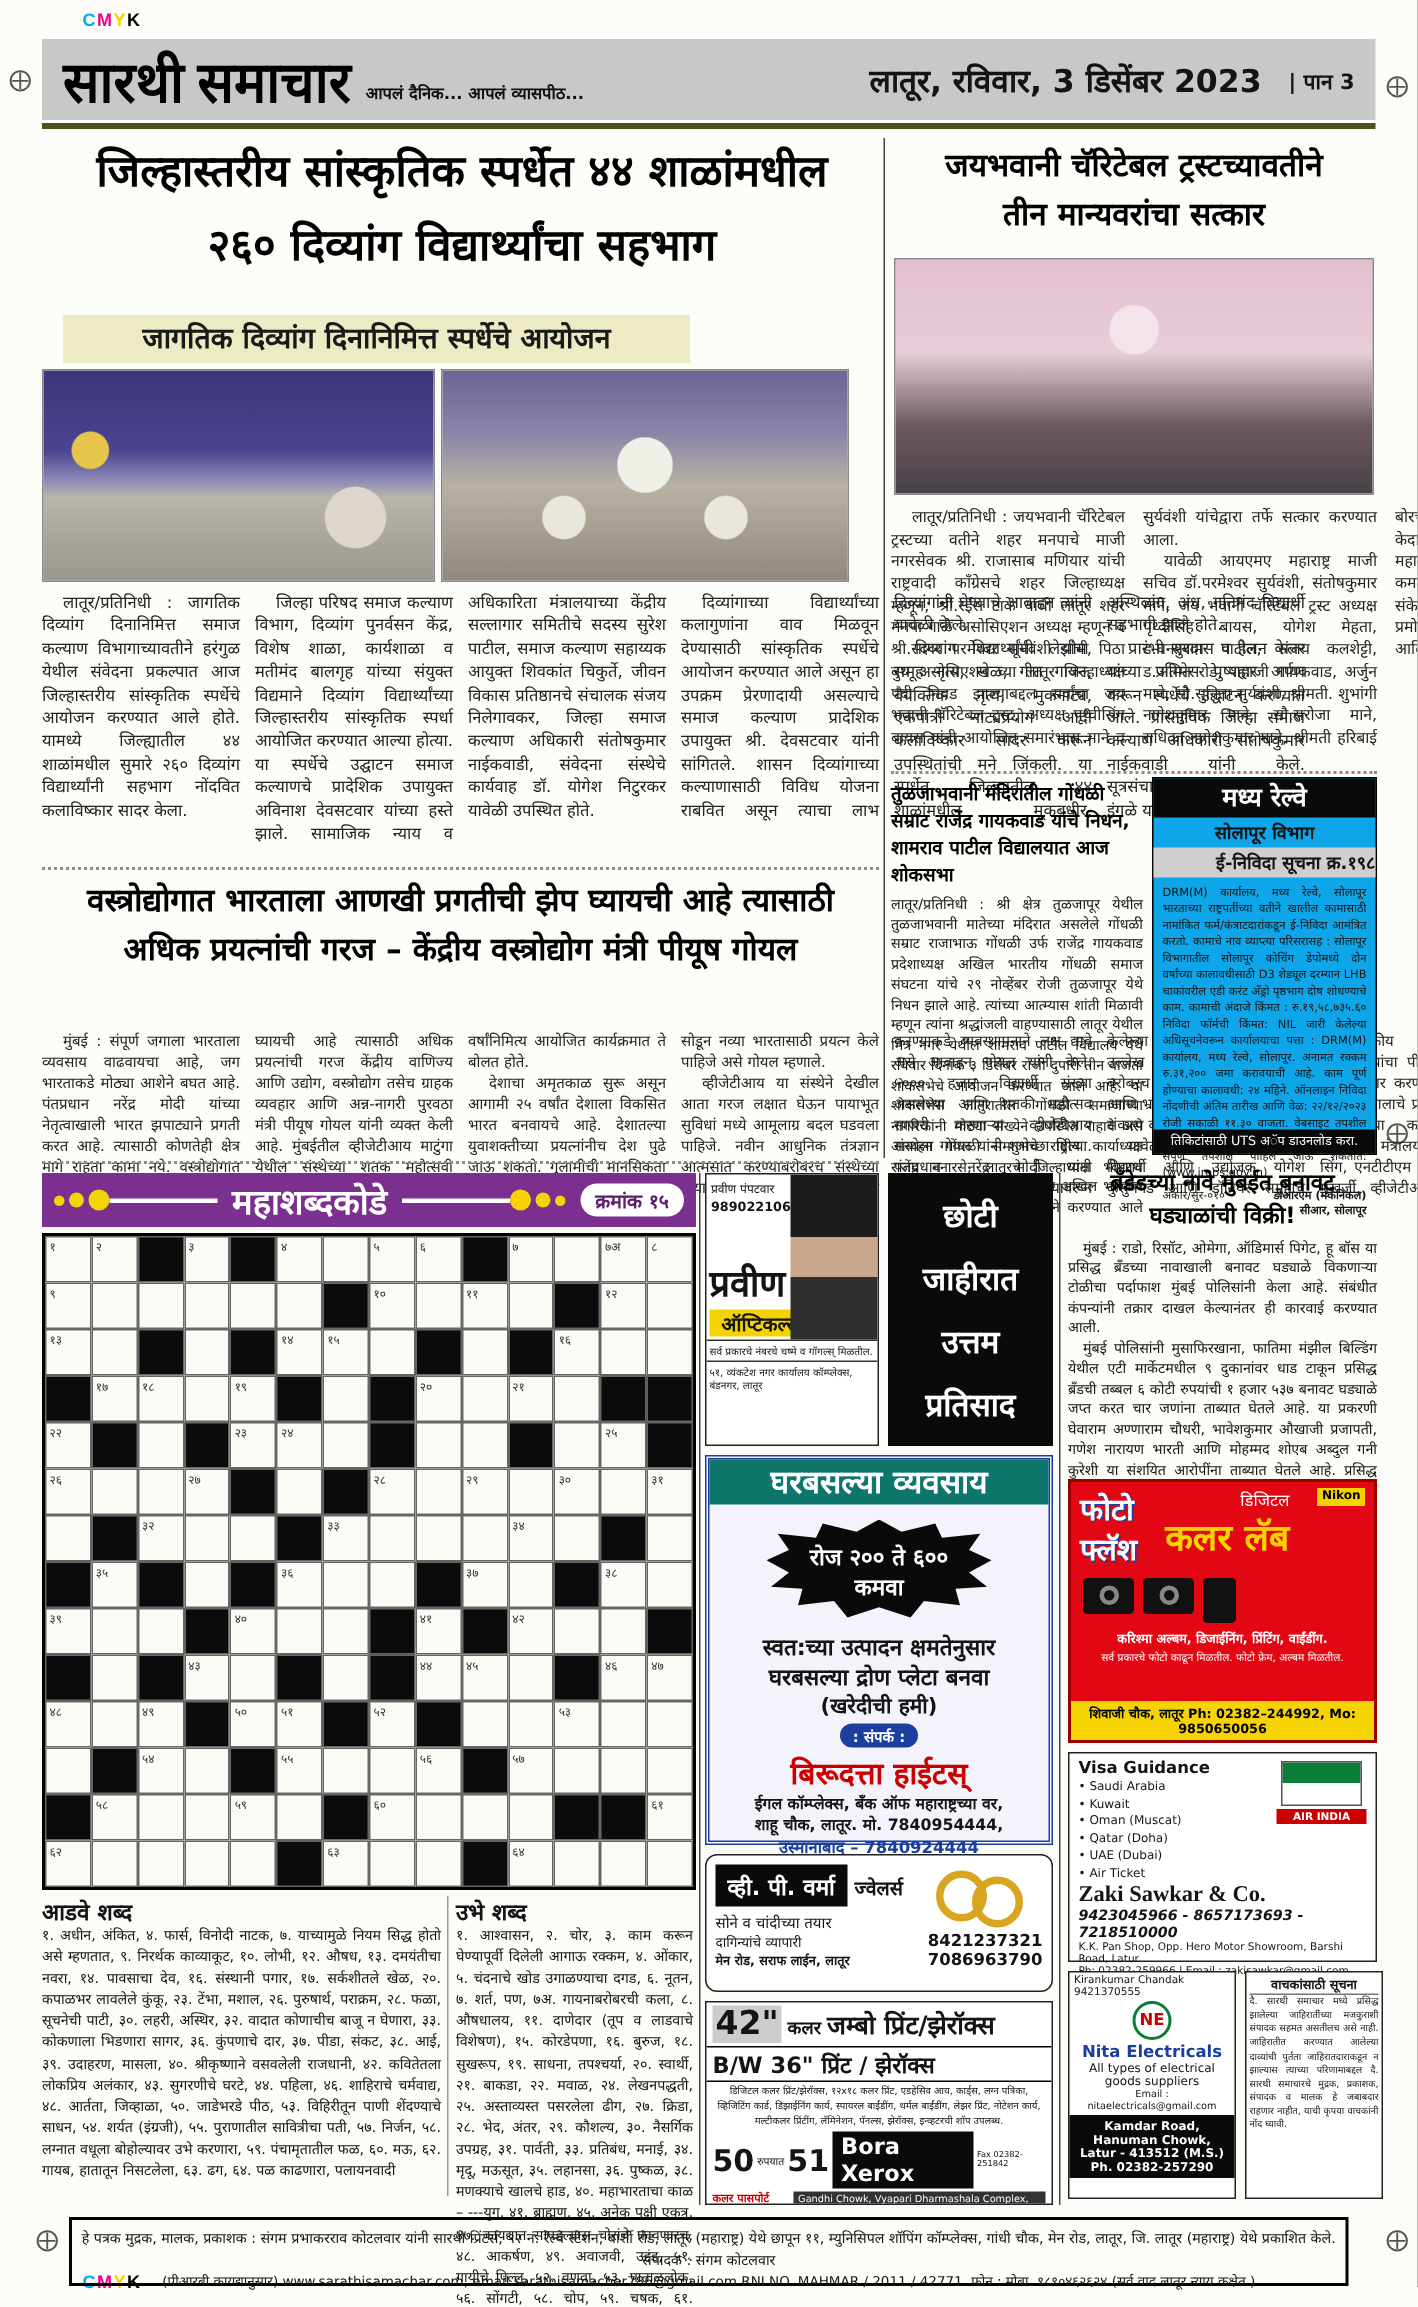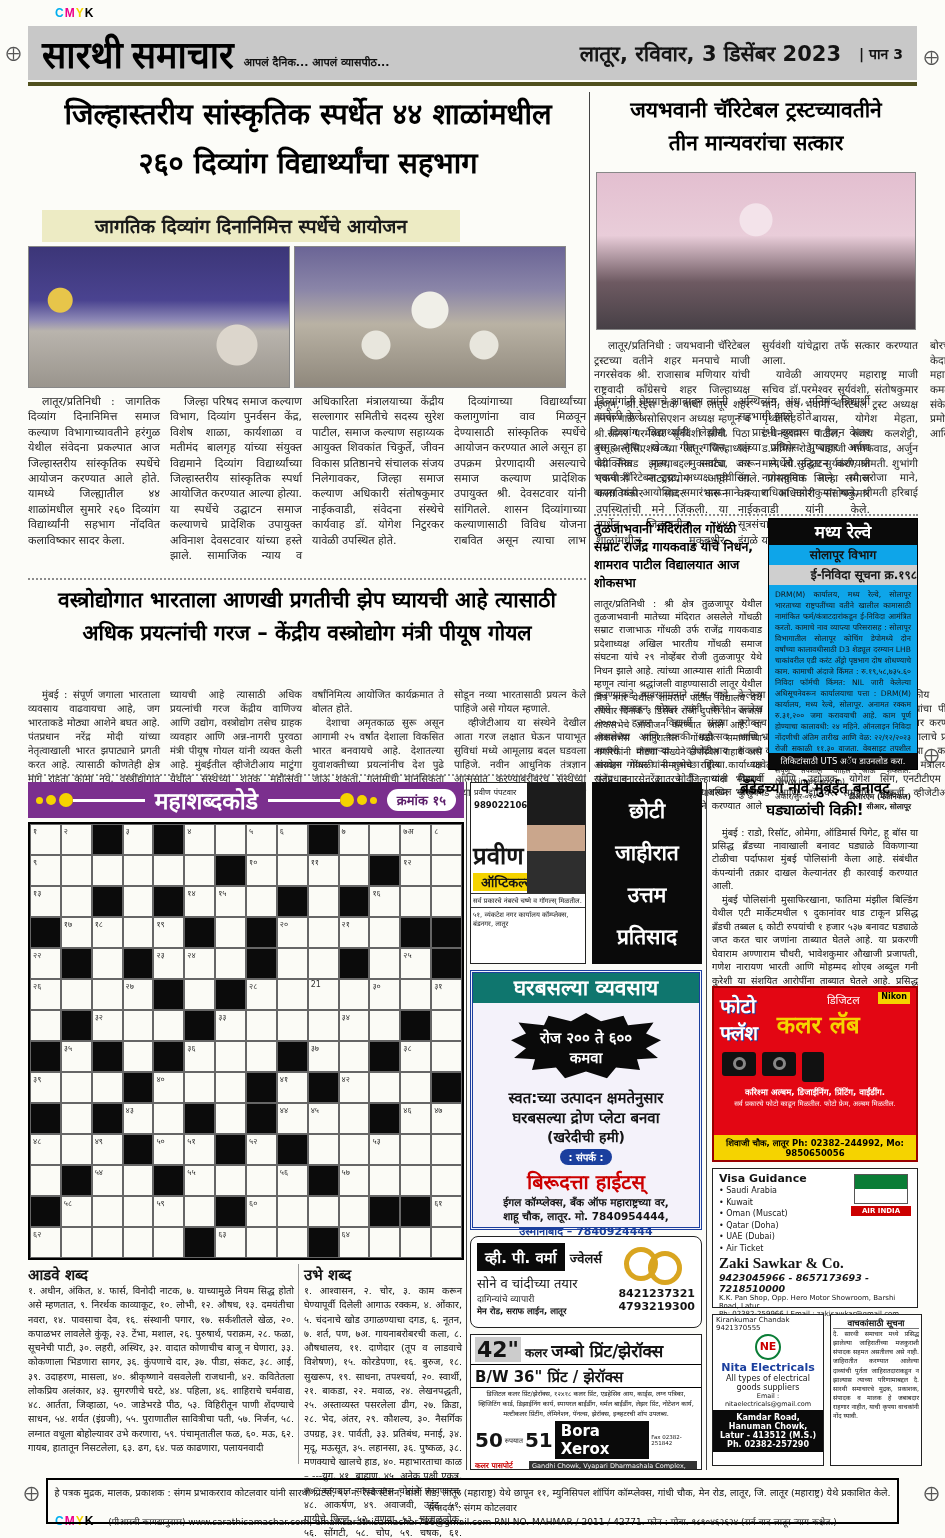--- a/index.html
+++ b/index.html
@@ -304,21 +304,21 @@
         <span class="cw-num">२७</span>
       </div>
       <div class="cw-cell black"></div>
       <div class="cw-cell"></div>
       <div class="cw-cell black"></div>
       <div class="cw-cell">
         <span class="cw-num">२८</span>
       </div>
       <div class="cw-cell"></div>
       <div class="cw-cell">
-        <span class="cw-num">21</span>
+        <span class="cw-num">२९</span>
       </div>
       <div class="cw-cell"></div>
       <div class="cw-cell">
         <span class="cw-num">३०</span>
       </div>
       <div class="cw-cell"></div>
       <div class="cw-cell">
         <span class="cw-num">३१</span>
       </div>
       <div class="cw-cell"></div>
@@ -540,31 +540,31 @@
     <div style="font-size:10.5px; font-weight:bold;">ईगल कॉम्प्लेक्स, बँक ऑफ महाराष्ट्रच्या वर,</div>
     <div style="font-size:10.5px; font-weight:bold;">शाहू चौक, लातूर. मो. 7840954444,</div>
     <div style="font-size:11px; font-weight:bold; color:#1b3f9e;">उस्मानाबाद – 7840924444</div>
     <div style="font-size:10px; font-weight:bold; color:#1b3f9e;">सोलापूर : 7058624444   नांदेड – 9156024444</div>
   </div>
 
   <div class="abs ad-border" style="left:470px; top:1236px; width:232px; height:92px; border-radius:8px; display:flex;">
     <div style="padding:6px; width:150px;">
       <span class="verma-name">व्ही. पी. वर्मा</span>
       <span style="font-weight:bold; font-size:13px;">ज्वेलर्स</span>
-      <div style="font-size:13px; margin-top:3px;">सोने व चांदीच्या तयार</div>
+      <div style="font-size:10px; margin-top:3px;">सोने व चांदीच्या तयार</div>
       <div style="font-size:9px;">दागिन्यांचे व्यापारी</div>
       <div style="font-size:8.5px; font-weight:bold;">मेन रोड, सराफ लाईन, लातूर</div>
     </div>
     <div style="padding:6px; font-weight:bold; font-size:11px; text-align:right; flex:1;">
       <div class="bangles" style="height:44px;">
         <span class="bangle" style="left:6px; top:4px;"></span>
         <span class="bangle" style="left:30px; top:8px;"></span>
       </div>
       <div>8421237321</div>
-      <div>4793219300</div>
+      <div>7086963790</div>
     </div>
   </div>
 
   <div class="abs ad-border" style="left:470px; top:1334px; width:232px; height:136px; overflow:hidden;">
     <div style="display:flex; align-items:baseline; gap:4px; padding:2px 4px;">
       <span style="font-size:22px; font-weight:bold; background:#ccc; padding:0 2px;">42"</span>
       <span style="font-size:12px; font-weight:bold;">कलर</span>
       <span style="font-size:17px; font-weight:bold;">जम्बो प्रिंट/झेरॉक्स</span>
     </div>
     <div style="font-size:15px; font-weight:bold; border-top:1px solid #000; border-bottom:1px solid #000; padding:1px 4px;">B/W 36" प्रिंट / झेरॉक्स</div>

